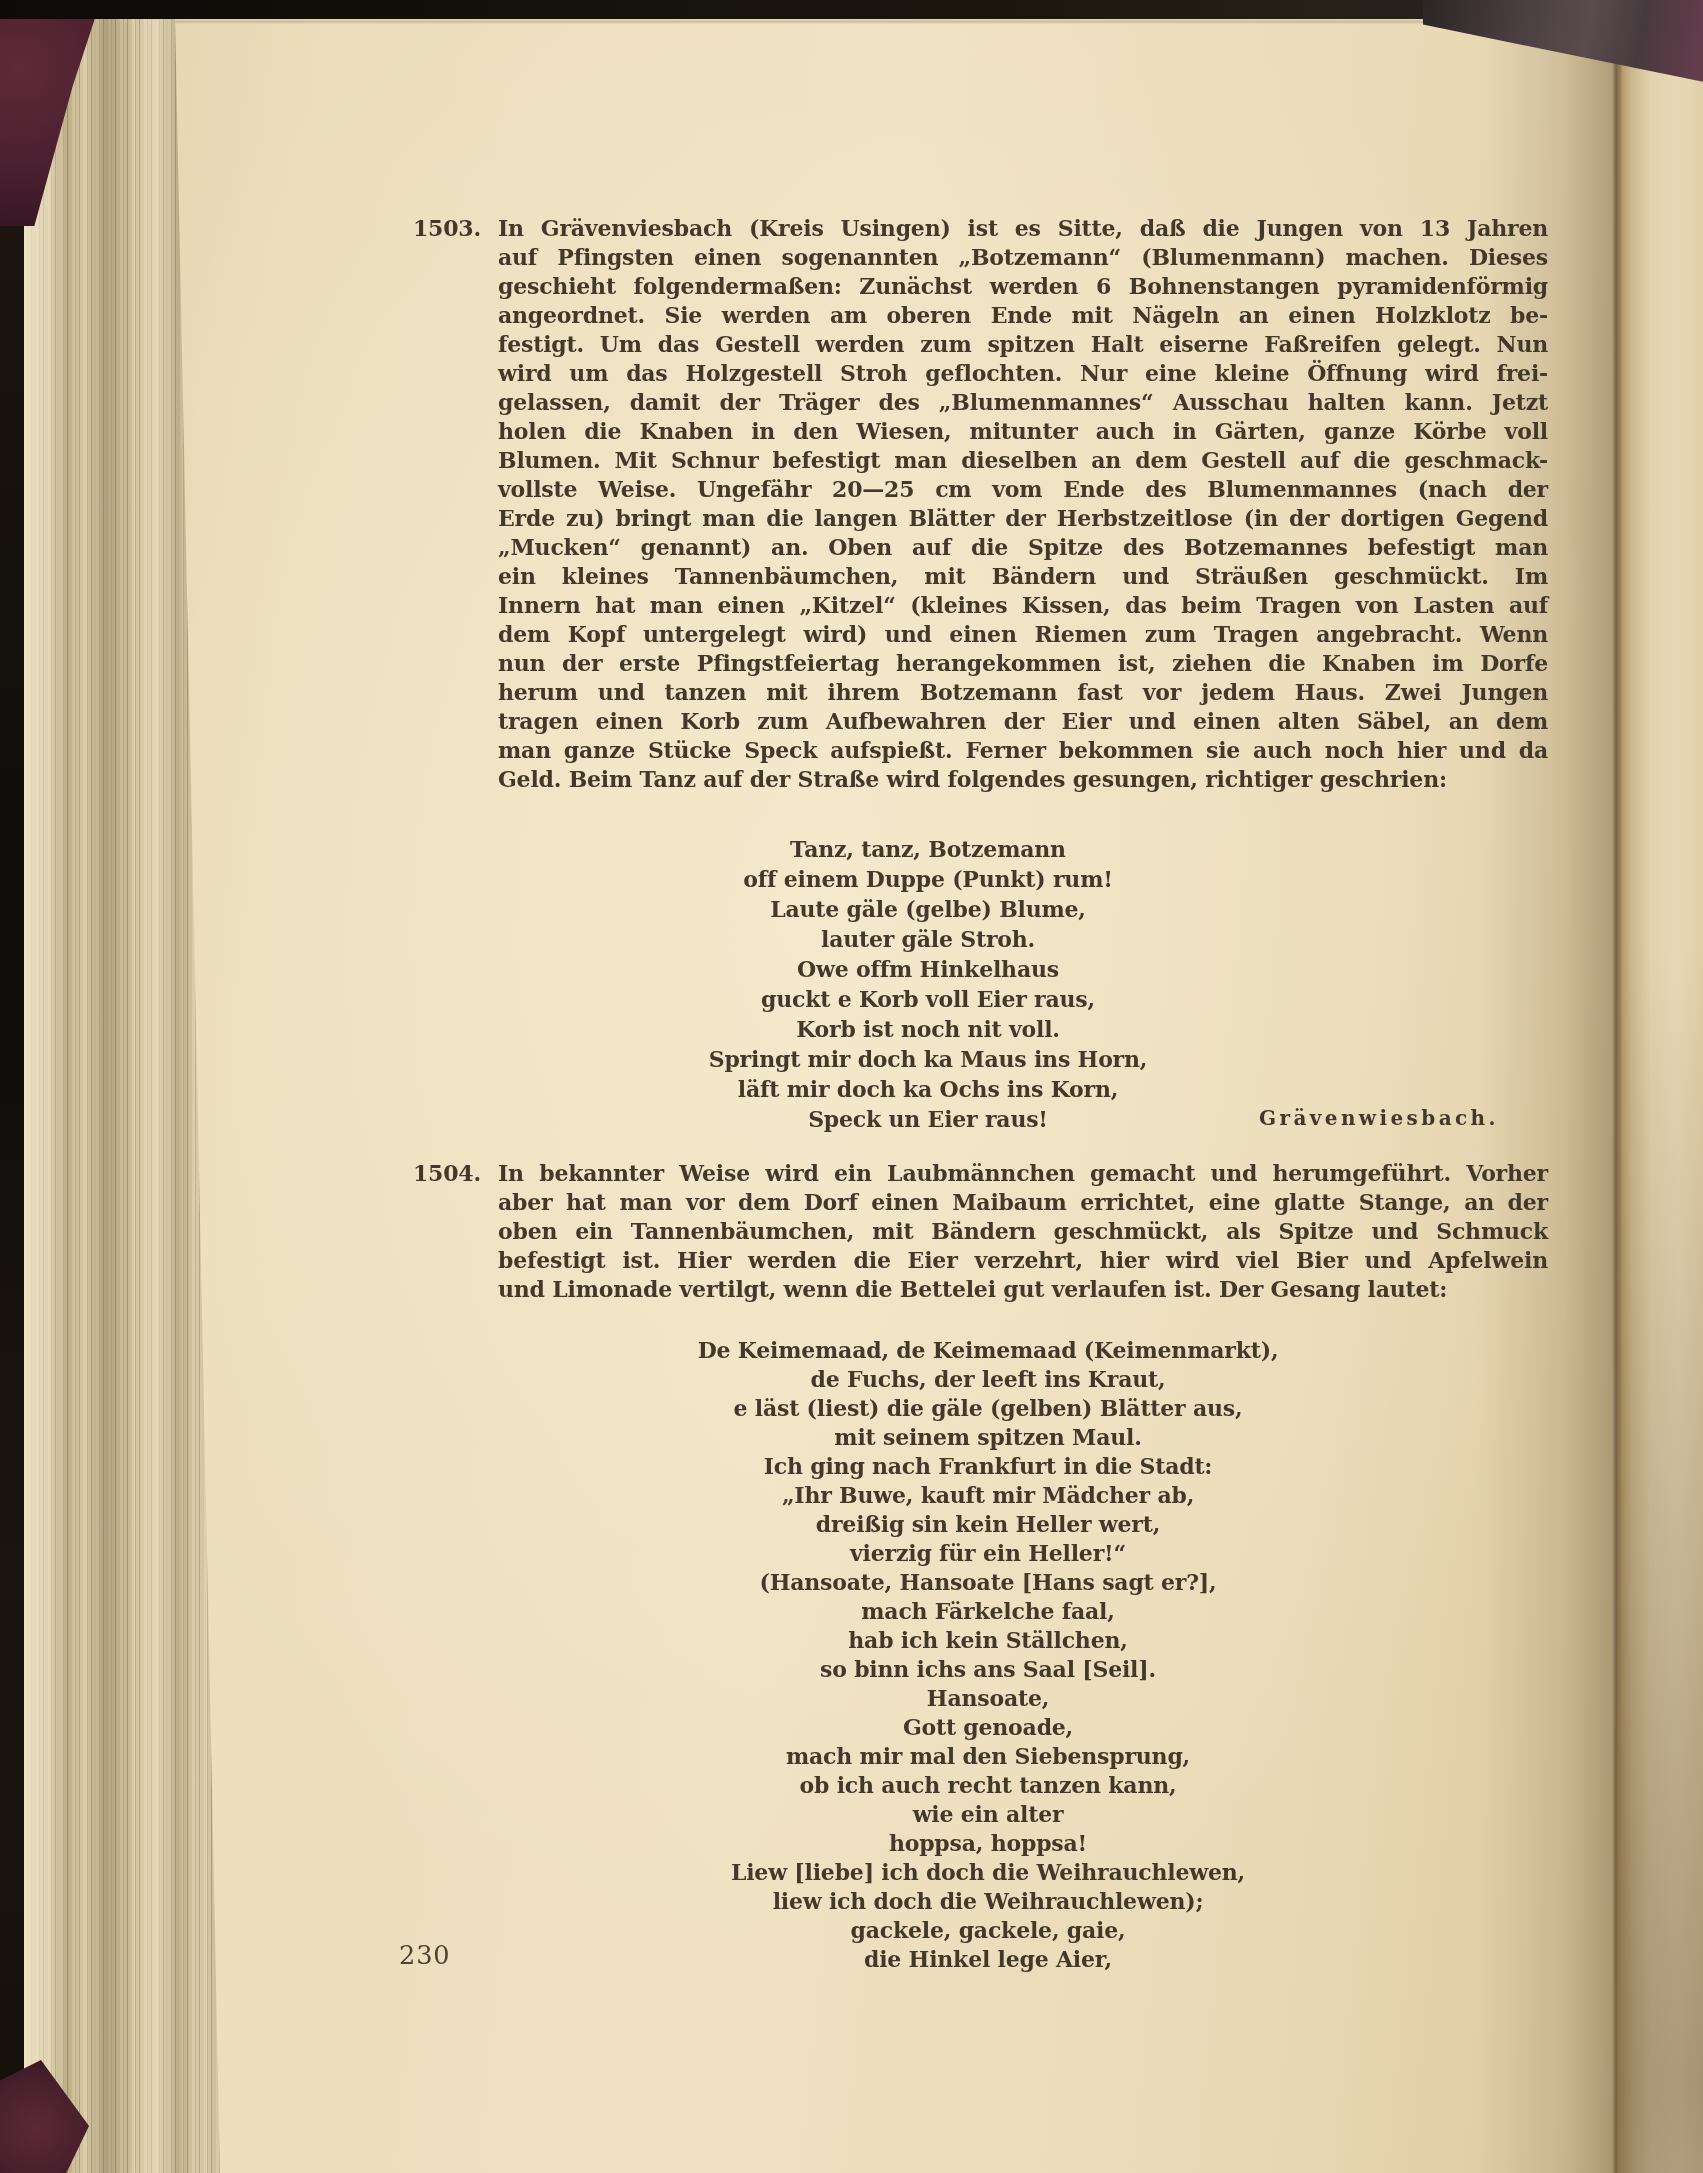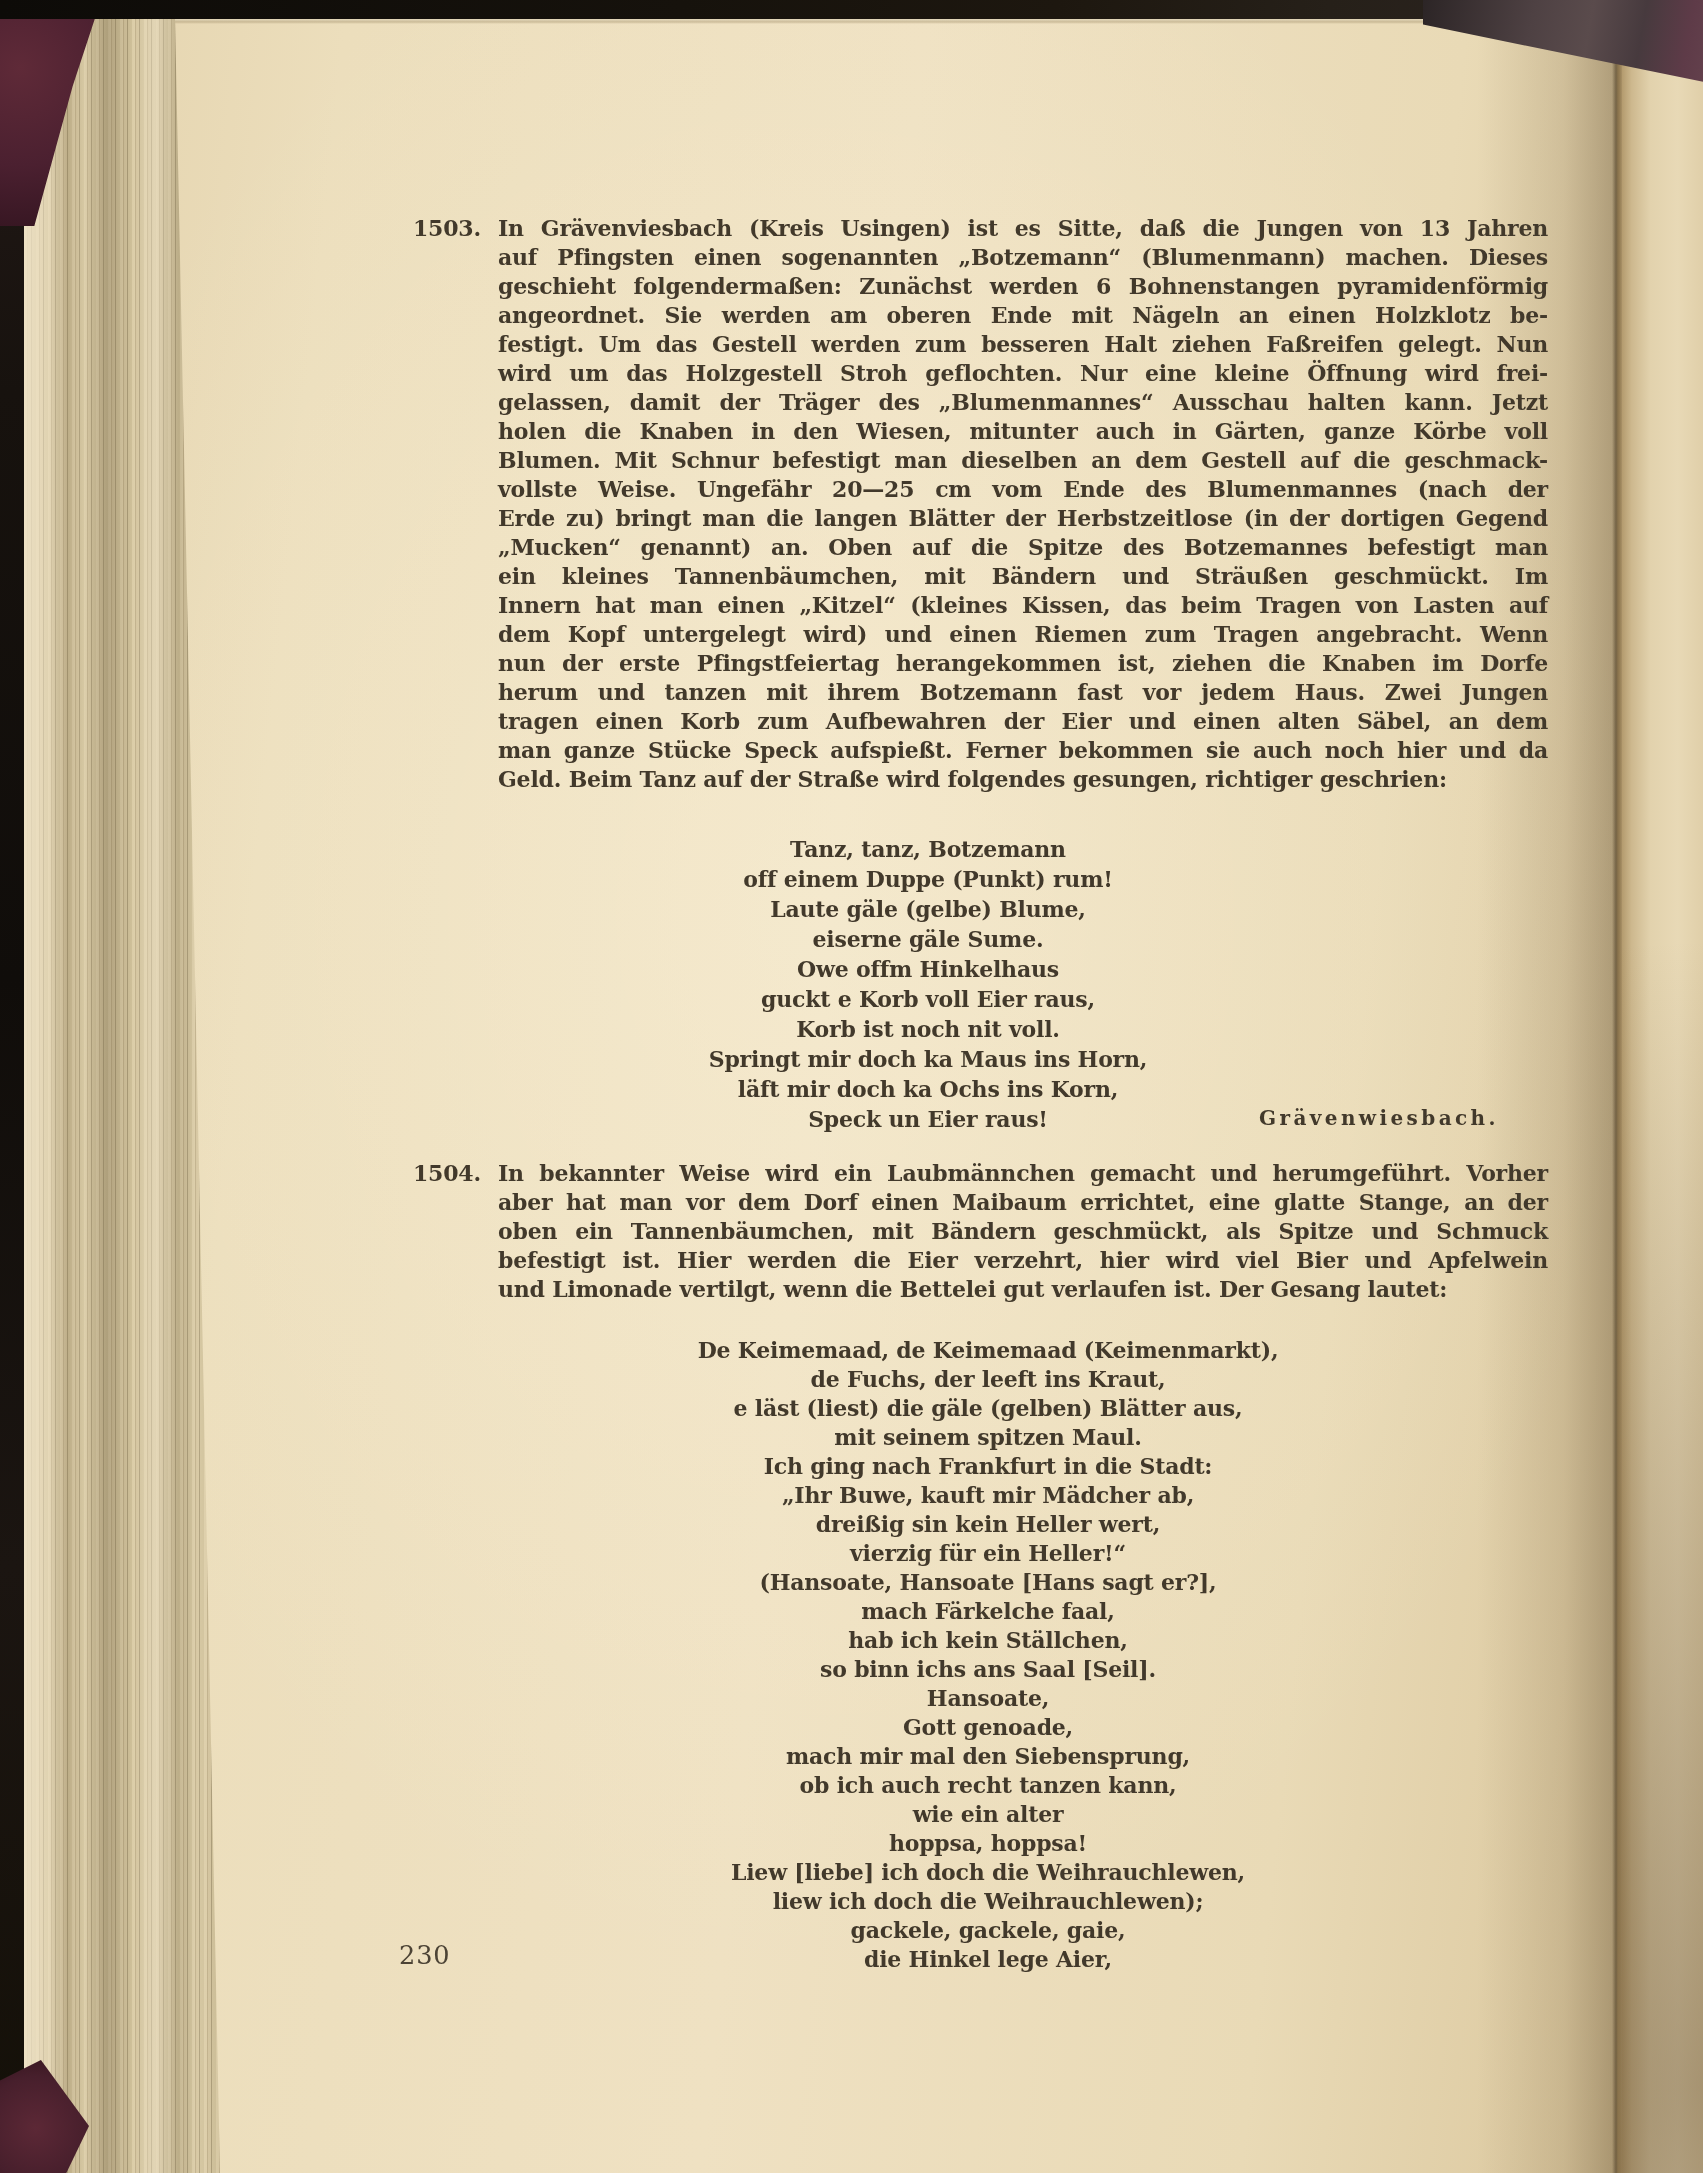--- a/index.html
+++ b/index.html
@@ -117,21 +117,21 @@
   <div class="binding-cloth-strip"></div>
   <div class="binding-cloth-right"></div>
 
   <div id="entry-1503" class="prose-block ink" style="z-index:10;">
     <span class="entry-number">1503.</span>
     <div class="prose-lines">
         <div class="prose-line">In Grävenviesbach (Kreis Usingen) ist es Sitte, daß die Jungen von 13 Jahren</div>
         <div class="prose-line">auf Pfingsten einen sogenannten „Botzemann“ (Blumenmann) machen. Dieses</div>
         <div class="prose-line">geschieht folgendermaßen: Zunächst werden 6 Bohnenstangen pyramidenförmig</div>
         <div class="prose-line">angeordnet. Sie werden am oberen Ende mit Nägeln an einen Holzklotz be-</div>
-        <div class="prose-line">festigt. Um das Gestell werden zum besseren Halt ziehen Faßreifen gelegt. Nun</div>
+        <div class="prose-line">festigt. Um das Gestell werden zum spitzen Halt eiserne Faßreifen gelegt. Nun</div>
         <div class="prose-line">wird um das Holzgestell Stroh geflochten. Nur eine kleine Öffnung wird frei-</div>
         <div class="prose-line">gelassen, damit der Träger des „Blumenmannes“ Ausschau halten kann. Jetzt</div>
         <div class="prose-line">holen die Knaben in den Wiesen, mitunter auch in Gärten, ganze Körbe voll</div>
         <div class="prose-line">Blumen. Mit Schnur befestigt man dieselben an dem Gestell auf die geschmack-</div>
         <div class="prose-line">vollste Weise. Ungefähr 20—25 cm vom Ende des Blumenmannes (nach der</div>
         <div class="prose-line">Erde zu) bringt man die langen Blätter der Herbstzeitlose (in der dortigen Gegend</div>
         <div class="prose-line">„Mucken“ genannt) an. Oben auf die Spitze des Botzemannes befestigt man</div>
         <div class="prose-line">ein kleines Tannenbäumchen, mit Bändern und Sträußen geschmückt. Im</div>
         <div class="prose-line">Innern hat man einen „Kitzel“ (kleines Kissen, das beim Tragen von Lasten auf</div>
         <div class="prose-line">dem Kopf untergelegt wird) und einen Riemen zum Tragen angebracht. Wenn</div>
@@ -140,21 +140,21 @@
         <div class="prose-line">tragen einen Korb zum Aufbewahren der Eier und einen alten Säbel, an dem</div>
         <div class="prose-line">man ganze Stücke Speck aufspießt. Ferner bekommen sie auch noch hier und da</div>
         <div class="prose-line last">Geld. Beim Tanz auf der Straße wird folgendes gesungen, richtiger geschrien:</div>
       </div>
   </div>
 
   <div id="verse-1503" class="verse-block ink" style="z-index:10;">
       <div class="verse-line">Tanz, tanz, Botzemann</div>
       <div class="verse-line">off einem Duppe (Punkt) rum!</div>
       <div class="verse-line">Laute gäle (gelbe) Blume,</div>
-      <div class="verse-line">eiserne gäle Sume.</div>
+      <div class="verse-line">lauter gäle Stroh.</div>
       <div class="verse-line">Owe offm Hinkelhaus</div>
       <div class="verse-line">guckt e Korb voll Eier raus,</div>
       <div class="verse-line">Korb ist noch nit voll.</div>
       <div class="verse-line">Springt mir doch ka Maus ins Horn,</div>
       <div class="verse-line">läft mir doch ka Ochs ins Korn,</div>
       <div class="verse-line">Speck un Eier raus!</div>
     </div>
 
   <div class="attribution ink">Grävenwiesbach.</div>
 

